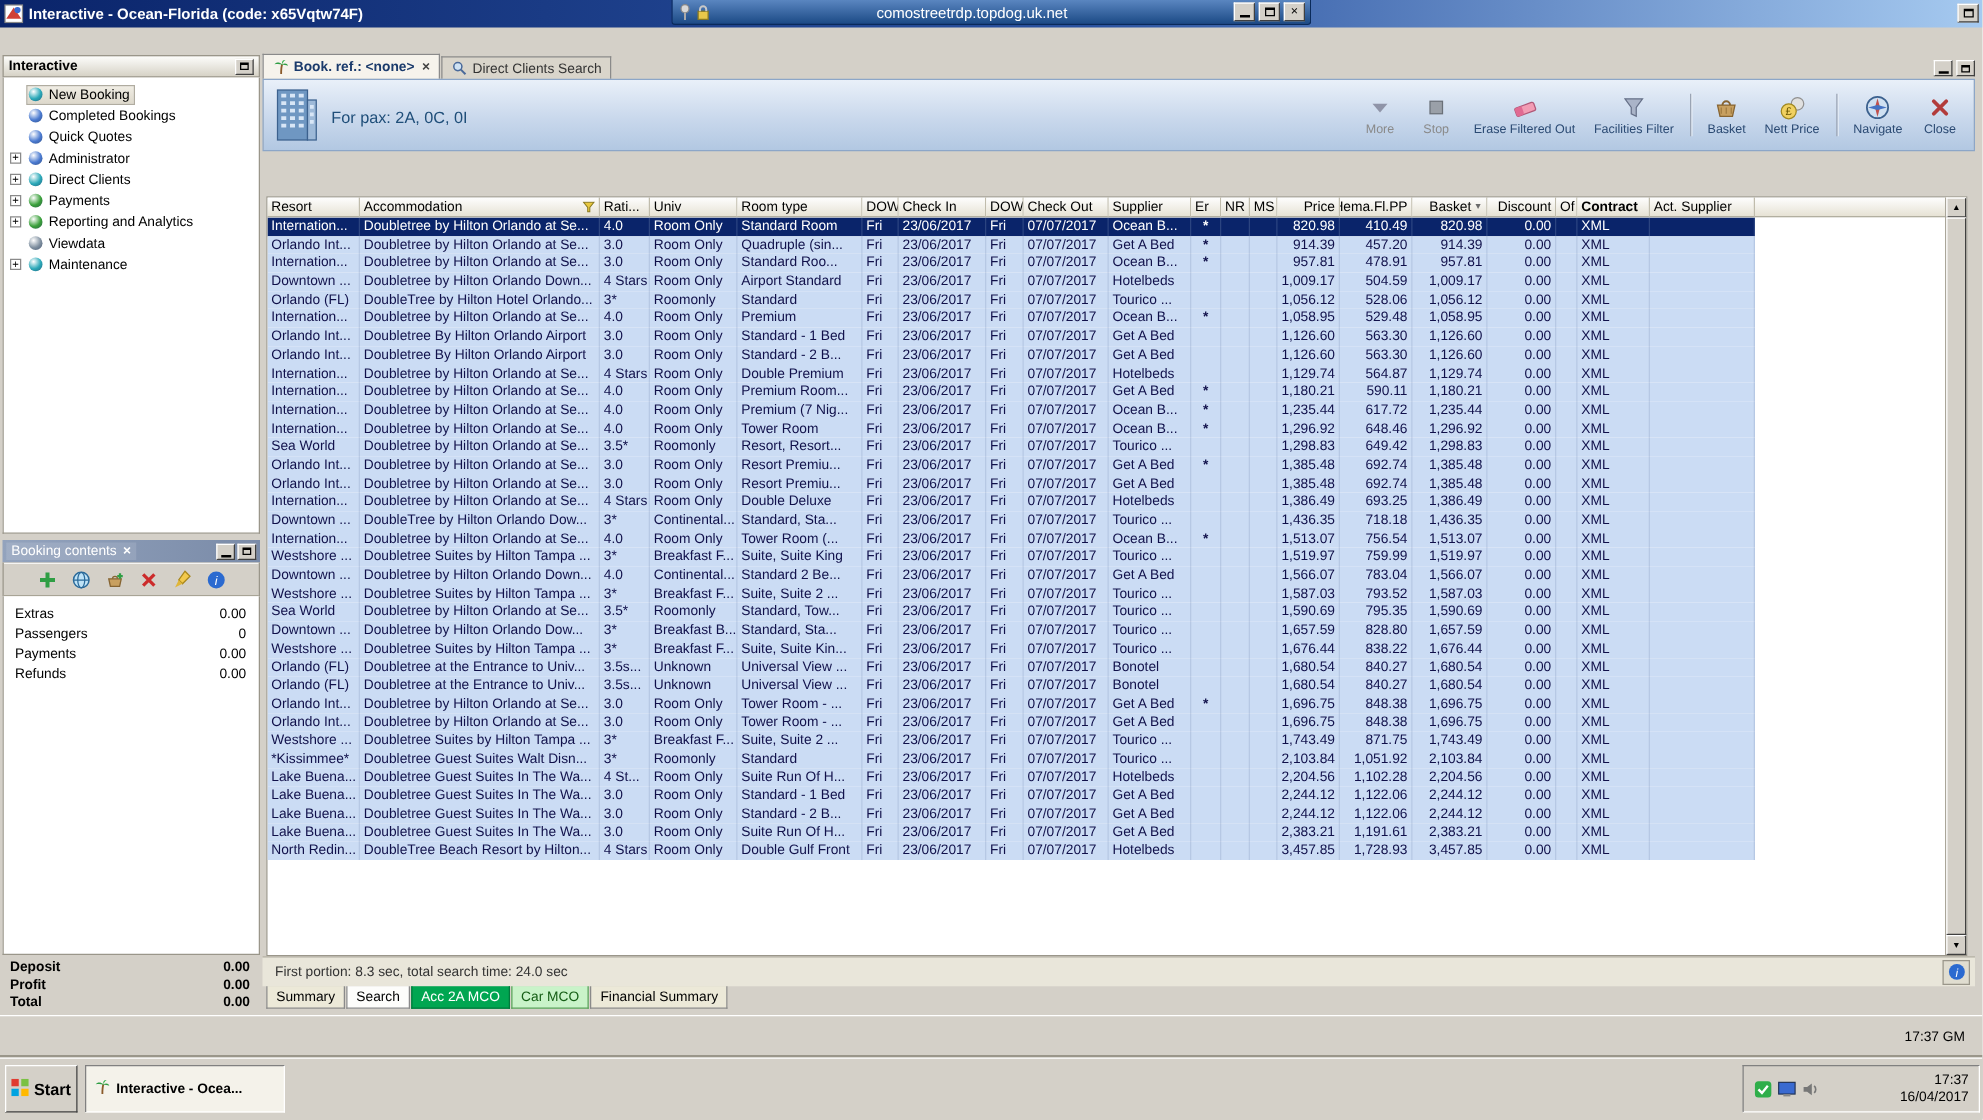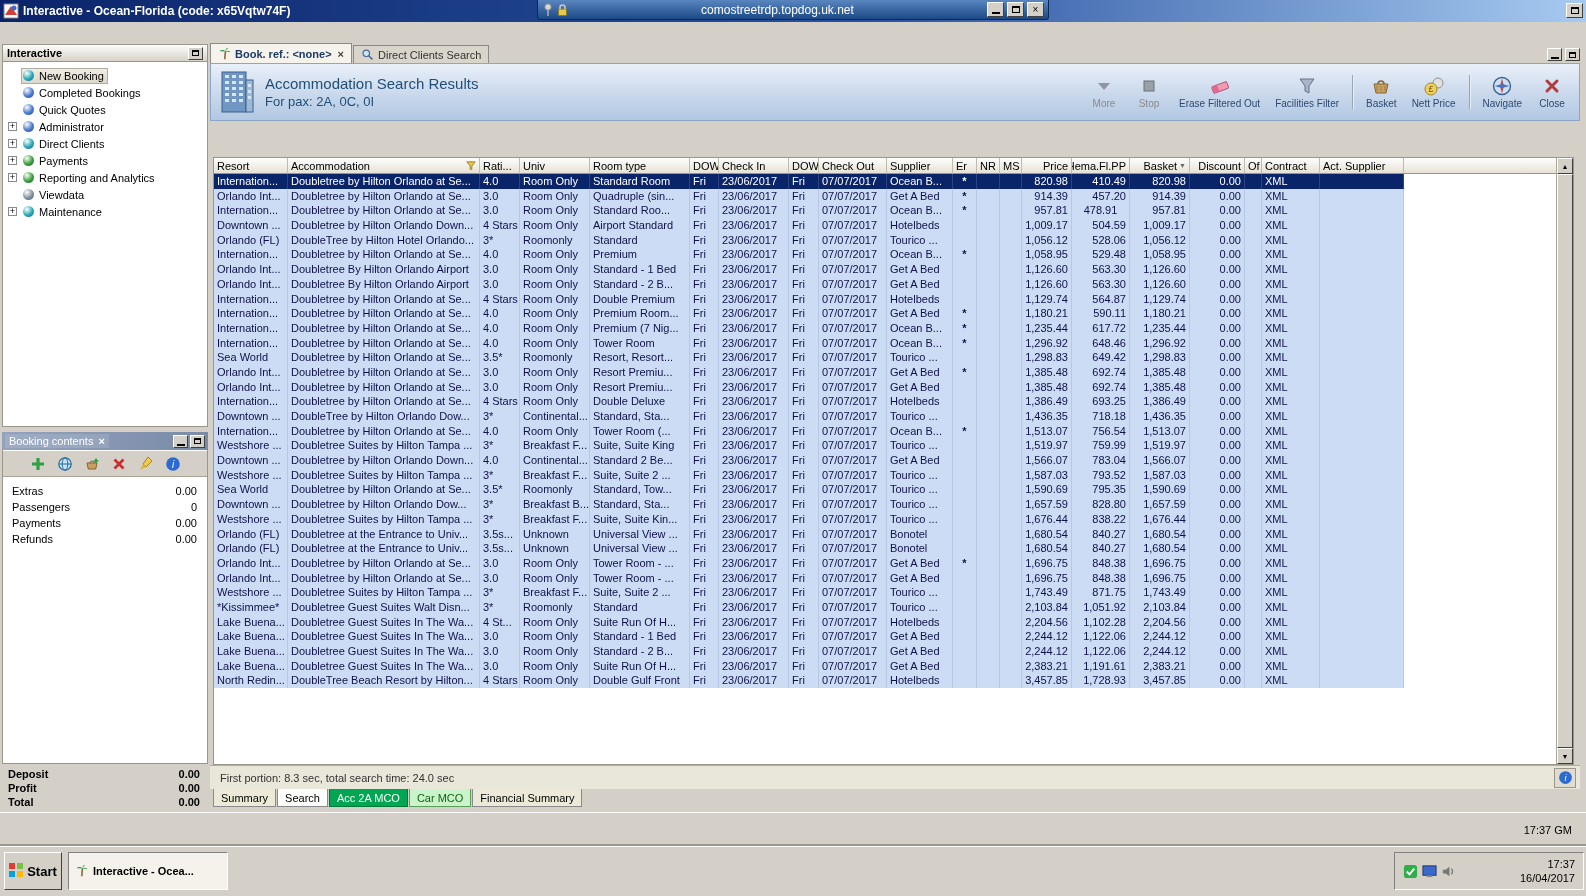--- a/index.html
+++ b/index.html
@@ -406,21 +406,20 @@
           <rect x="6" y="29" width="4" height="3"></rect>
             <rect x="13" y="29" width="4" height="3"></rect>
             <rect x="20" y="29" width="4" height="3"></rect>
           <rect x="29" y="14" width="3" height="3"></rect>
             <rect x="29" y="20" width="3" height="3"></rect>
             <rect x="29" y="26" width="3" height="3"></rect>
         </g>
       </svg>
     </span>
     <div class="band-titles">
-      <div class="band-title">Accommodation Search Results</div>
       <div class="band-subtitle">For pax: 2A, 0C, 0I</div>
     </div>
     <div class="toolbar">
         <div class="tbtn disabled">
           <div class="ticon">
             <svg width="22" height="22" viewBox="0 0 22 22">
               <polygon points="5,8 17,8 11,15" fill="#8f94a8"></polygon>
             </svg>
           </div>
           <div class="tlabel">More</div>
@@ -551,21 +550,21 @@
         <div class="hcell r" style="width: 60px;">
           <span class="hlabel">Basket</span>
           <span class="hsort">▼</span>
         </div>
         <div class="hcell r" style="width: 55px;">
           <span class="hlabel">Discount</span>
         </div>
         <div class="hcell" style="width: 17px;">
           <span class="hlabel">Of</span>
         </div>
-        <div class="hcell" style="width: 58px;">
+        <div class="hcell" style="width: 58px; font-weight: bold;">
           <span class="hlabel">Contract</span>
         </div>
         <div class="hcell" style="width: 84px;">
           <span class="hlabel">Act. Supplier</span>
         </div>
         <div class="hcell hfill"></div>
       </div>
     <div class="grid-body">
         <div class="grow sel">
           <div class="gcell" style="width: 74px;">Internation...</div>
@@ -619,21 +618,21 @@
           <div class="gcell" style="width: 100px;">Standard Roo...</div>
           <div class="gcell" style="width: 29px;">Fri</div>
           <div class="gcell" style="width: 70px;">23/06/2017</div>
           <div class="gcell" style="width: 30px;">Fri</div>
           <div class="gcell" style="width: 68px;">07/07/2017</div>
           <div class="gcell" style="width: 66px;">Ocean B...</div>
           <div class="gcell c" style="width: 24px;">*</div>
           <div class="gcell c" style="width: 23px;"></div>
           <div class="gcell c" style="width: 22px;"></div>
           <div class="gcell r" style="width: 50px;">957.81</div>
-          <div class="gcell r" style="width: 58px; text-align: center;">478.91</div>
+          <div class="gcell r" style="width: 58px;">478.91</div>
           <div class="gcell r" style="width: 60px;">957.81</div>
           <div class="gcell r" style="width: 55px;">0.00</div>
           <div class="gcell" style="width: 17px;"></div>
           <div class="gcell" style="width: 58px;">XML</div>
           <div class="gcell" style="width: 84px;"></div>
         </div>
         <div class="grow">
           <div class="gcell" style="width: 74px;">Downtown ...</div>
           <div class="gcell" style="width: 192px;">Doubletree by Hilton Orlando Down...</div>
           <div class="gcell" style="width: 40px;">4 Stars</div>

